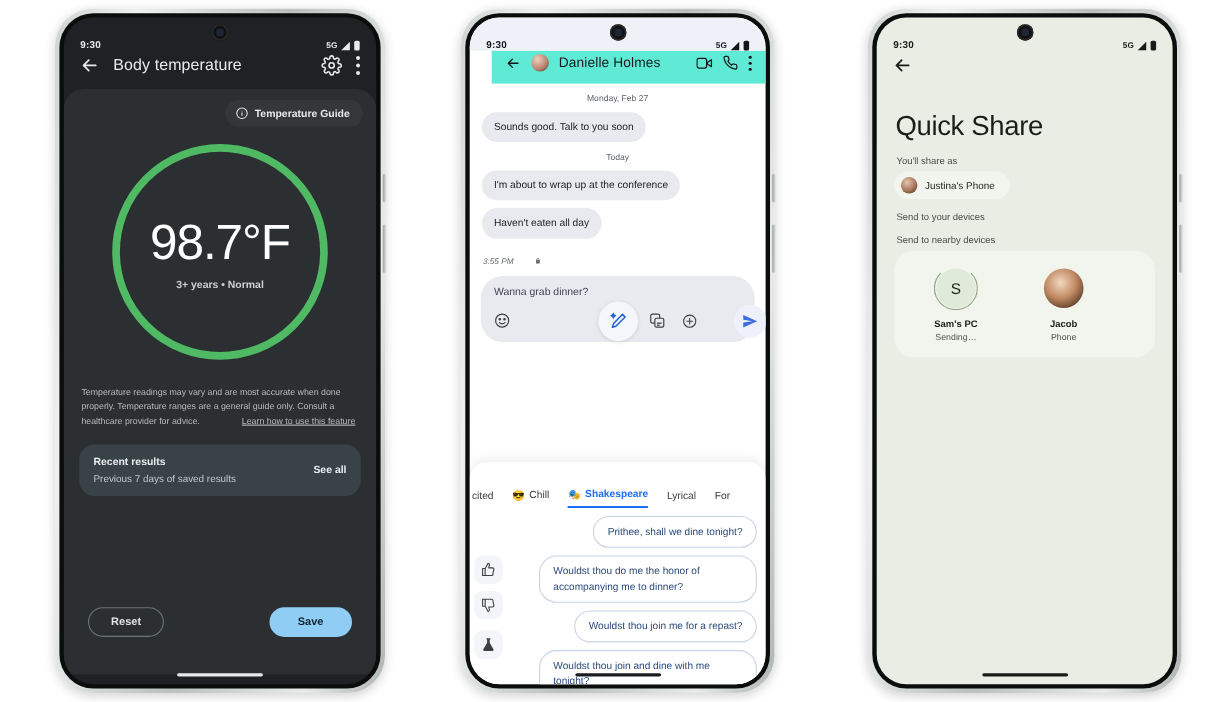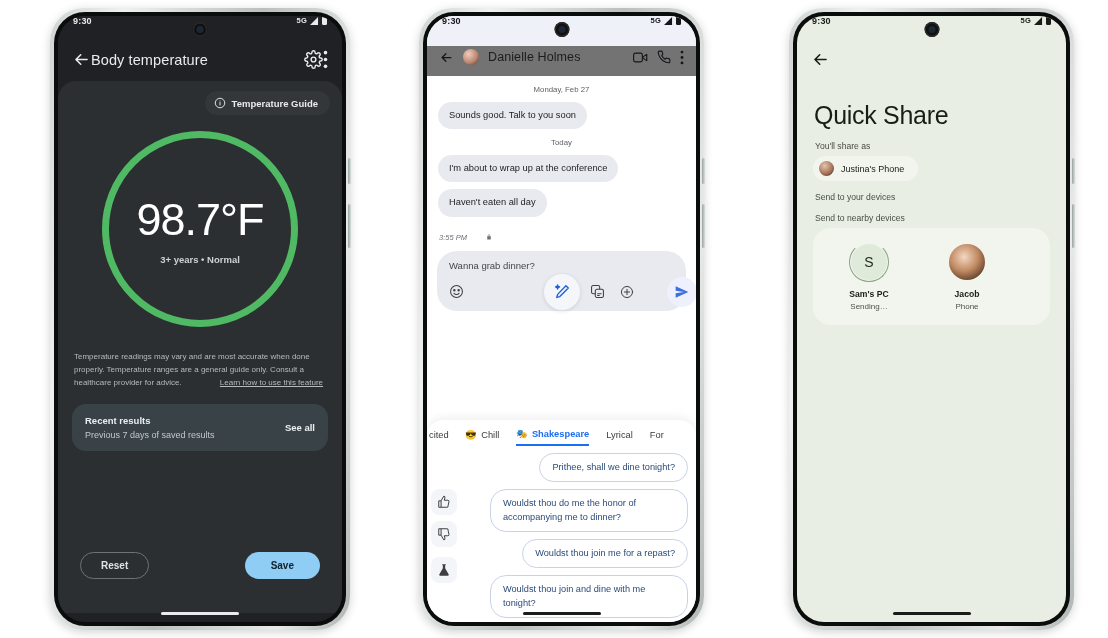--- a/index.html
+++ b/index.html
@@ -10,21 +10,21 @@
   
   .phone { position:absolute; border-radius:34px; padding:4px;
     background:linear-gradient(100deg,#cfd4d3 0%,#eef1f0 18%,#b9c0be 52%,#e7eae9 82%,#aeb5b3 100%);
     box-shadow:0 2px 10px rgba(0,0,0,.18); }
   .bezel { width:100%; height:100%; border-radius:31px; background:#0b0d0c; padding:4px; }
   .screen { position:relative; width:100%; height:100%; border-radius:27px; overflow:hidden; }
   .sidebtn { position:absolute; right:-1px; width:3px; border-radius:2px;
     background:linear-gradient(90deg,#9aa2a0,#d8dedc); }
 
   
-  .statusbar { position:relative; height:30px; display:flex; align-items:flex-start;
+  .statusbar { position:relative; height:30px; display:flex; align-items:flex-end;
     justify-content:space-between; padding:0 15px; font-size:9px; font-weight:700;
     letter-spacing:.2px; }
   .sb-right { display:flex; align-items:center; gap:3px; }
   .sb-5g { font-size:7.5px; font-weight:700; }
   .sig { width:9px; height:8px; }
   .batt { width:5px; height:9px; border-radius:1.5px; }
   .punch { position:absolute; left:50%; top:6px; transform:translateX(-50%);
     width:15px; height:15px; border-radius:50%; background:#111;
     box-shadow:inset 0 0 0 1.5px #2a2a2a; }
   .punch::after { content:""; position:absolute; left:4px; top:4px; width:7px; height:7px;
@@ -32,21 +32,21 @@
 
   .navpill { position:absolute; bottom:7px; left:50%; transform:translateX(-50%);
     width:78px; height:3px; border-radius:2px; }
 
   
   #p1 { left:50px; top:8px; width:300px; height:622px; }
   #p1 .screen { background:#202124; color:#e8eaed; }
   #p1 .statusbar { color:#e8eaed; background:#202124; }
   #p1 .sig { fill:#e8eaed; }
   #p1 .batt { background:#e8eaed; }
-  .p1-appbar { display:flex; align-items:center; padding:4px 14px 12px; background:#202124; }
+  .p1-appbar { display:flex; align-items:center; gap:12px; padding:4px 14px 12px; background:#202124; }
   .p1-title { font-size:14.5px; font-weight:400; flex:1; letter-spacing:.1px; }
   .icbtn { width:19px; height:19px; display:flex; align-items:center; justify-content:center;
     cursor:pointer; }
   .icbtn svg { width:100%; height:100%; }
   .p1-body { position:relative; background:#2b2f31; height:calc(100% - 74px);
     border-top-left-radius:18px; border-top-right-radius:18px; padding:10px 12px 0; }
   .tempguide { margin-left:auto; width:fit-content; display:flex; align-items:center; gap:6px;
     background:#34373a; border-radius:20px; padding:6px 12px 6px 9px; font-size:9.5px;
     font-weight:600; cursor:pointer; }
   .ring { margin:16px auto 0; width:196px; height:196px; border-radius:50%;
@@ -69,21 +69,21 @@
   .btn-save { border:none; background:#8fcdf4; color:#10202c; border-radius:18px;
     padding:8px 26px; font-size:10px; font-weight:600; cursor:pointer; font-family:inherit; }
   #p1 .navpill { background:#e8eaed; }
 
   
   #p2 { left:419px; top:8px; width:285px; height:622px; }
   #p2 .screen { background:#ffffff; color:#1b1c1e; }
   #p2 .statusbar { color:#15161a; background:#eef1f7; }
   #p2 .sig { fill:#15161a; }
   #p2 .batt { background:#15161a; }
-  .p2-appbar { display:flex; align-items:center; gap:9px; padding:3px 12px 11px; background:#737373; }
+  .p2-appbar { display:flex; align-items:center; gap:9px; padding:3px 12px 11px; background:#5eead4;margin-left:20px; }
   .avatar-sm { width:16px; height:16px; border-radius:50%;
     background:radial-gradient(circle at 35% 32%,#f0cdbd,#b98570 58%,#3a2a26); }
   .p2-name { font-size:12.5px; flex:1; letter-spacing:.1px; }
   .datesep { text-align:center; font-size:7.8px; color:#5b5f66; margin:9px 0 8px; }
   .bubble { font-size:9.3px; line-height:1.42; padding:7px 11px; border-radius:15px;
     max-width:82%; width:fit-content; }
   .b-in { background:#e9eaef; color:#1c1d20; margin:0 0 7px 11px; }
   .b-out { background:#1b6ef3; color:#fff; margin:0 11px 7px auto; }
   .msgtime { font-size:7.5px; color:#6a6e75; margin:16px 0 0 12px; display:flex;
     align-items:center; gap:19px;font-style:italic; }
@@ -97,22 +97,22 @@
   .magic svg { width:18px; height:18px; }
   .sticker { position:absolute; left:calc(50% + 28px); width:15px; height:15px; cursor:pointer; }
   .plusic { position:absolute; left:calc(50% + 58px); width:14px; height:14px; cursor:pointer; }
   .sendbtn { position:absolute; right:-23px; width:30px; height:30px; border-radius:50%;
     background:#eef1fb; display:flex; align-items:center; justify-content:center; cursor:pointer; }
   .sendbtn svg { width:16px; height:16px; }
   .sheet { position:absolute; left:0; right:0; bottom:0; top:404px; background:#fff;
     border-top-left-radius:16px; border-top-right-radius:16px; box-shadow:0 -2px 10px rgba(0,0,0,.07); }
   .chips { display:flex; align-items:center; gap:17px; padding:8px 0 0 2px;
     font-size:9.3px; white-space:nowrap; overflow:hidden; }
-  .chip { display:flex; align-items:flex-end; gap:4px; color:#3c4043; cursor:pointer;
-    padding-bottom:5px; }
+  .chip { display:flex; align-items:flex-start; gap:4px; color:#3c4043; cursor:pointer;
+    padding-bottom:5px;margin-top:16px; }
   .chip.sel { color:#1b6ef3; font-weight:600; border-bottom:2.5px solid #1b6ef3; }
   .sugwrap { display:flex; gap:6px; padding:7px 8px 0 4px; }
   .sugrail { display:flex; flex-direction:column; gap:6px; padding-top:36px; }
   .railbtn { width:26px; height:26px; border-radius:8px; background:#f4f5f8;
     display:flex; align-items:center; justify-content:center; cursor:pointer; }
   .railbtn svg { width:14px; height:14px; }
   .sugs { flex:1; display:flex; flex-direction:column; gap:7px; align-items:flex-end; }
   .sug { border:1px solid #c9d3e5; border-radius:16px; padding:7px 12px; font-size:9.2px;
     line-height:1.45; color:#2a4a7a; background:#fff; cursor:pointer; width:fit-content;
     max-width:88%; }

